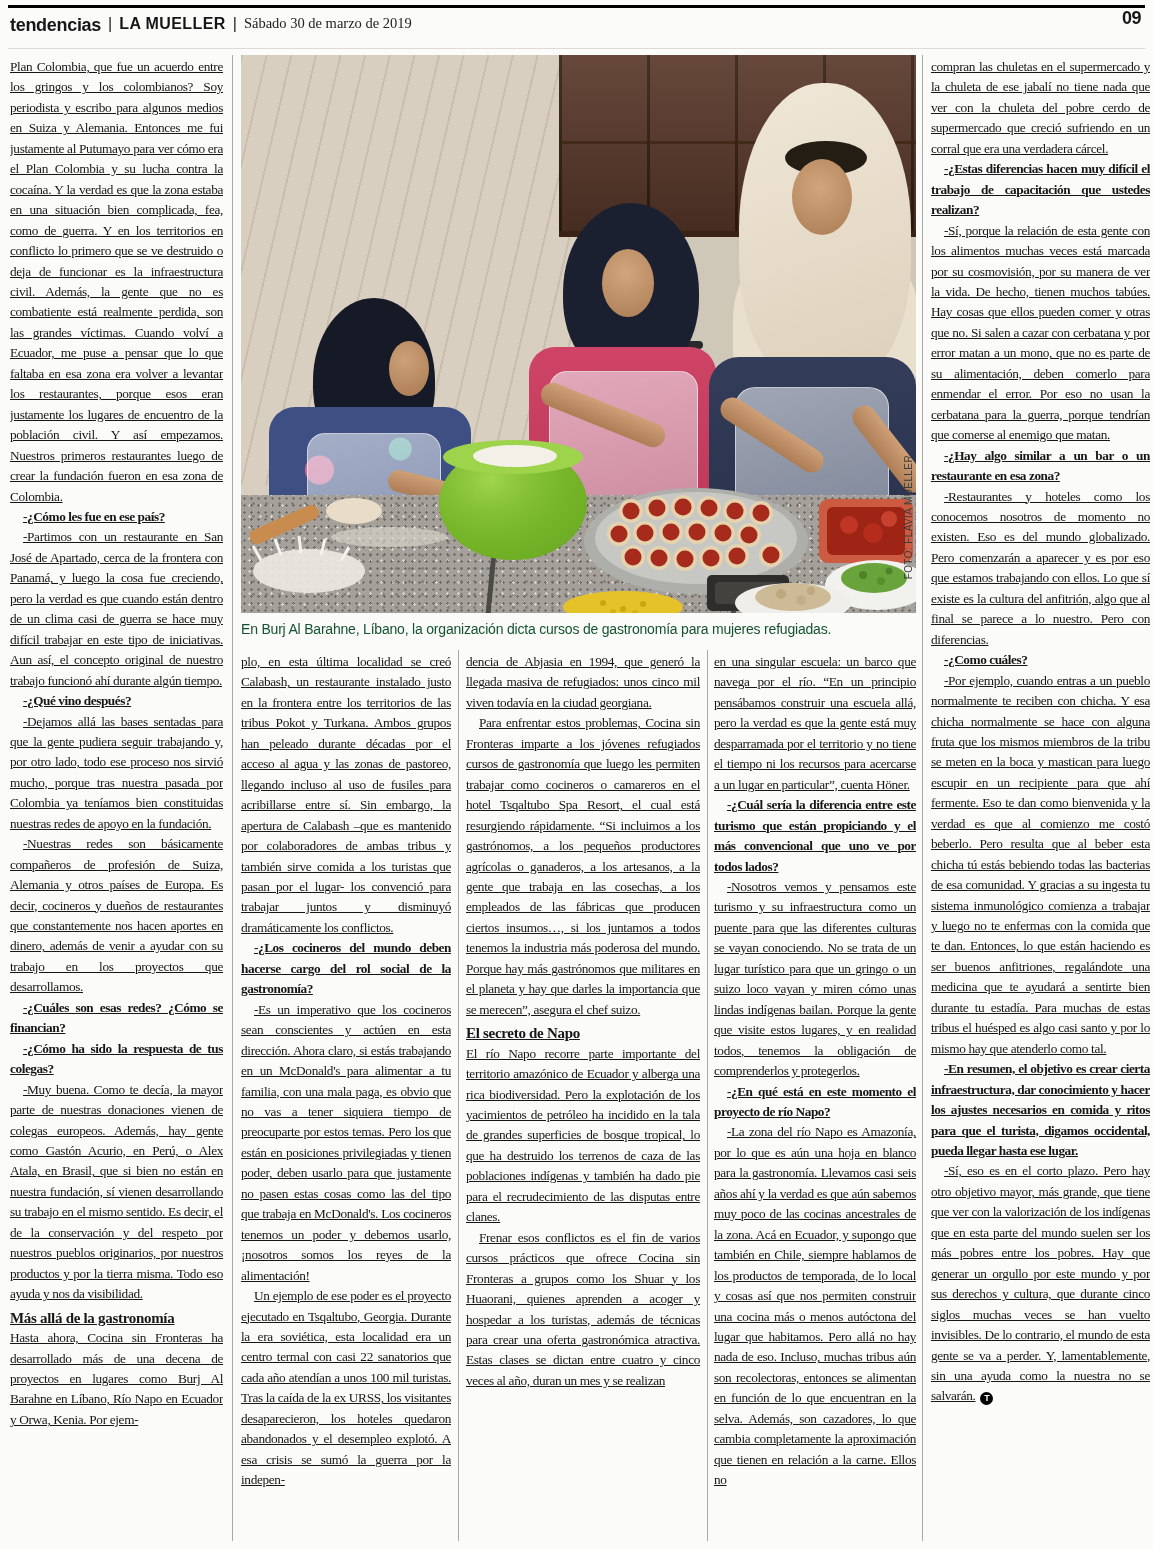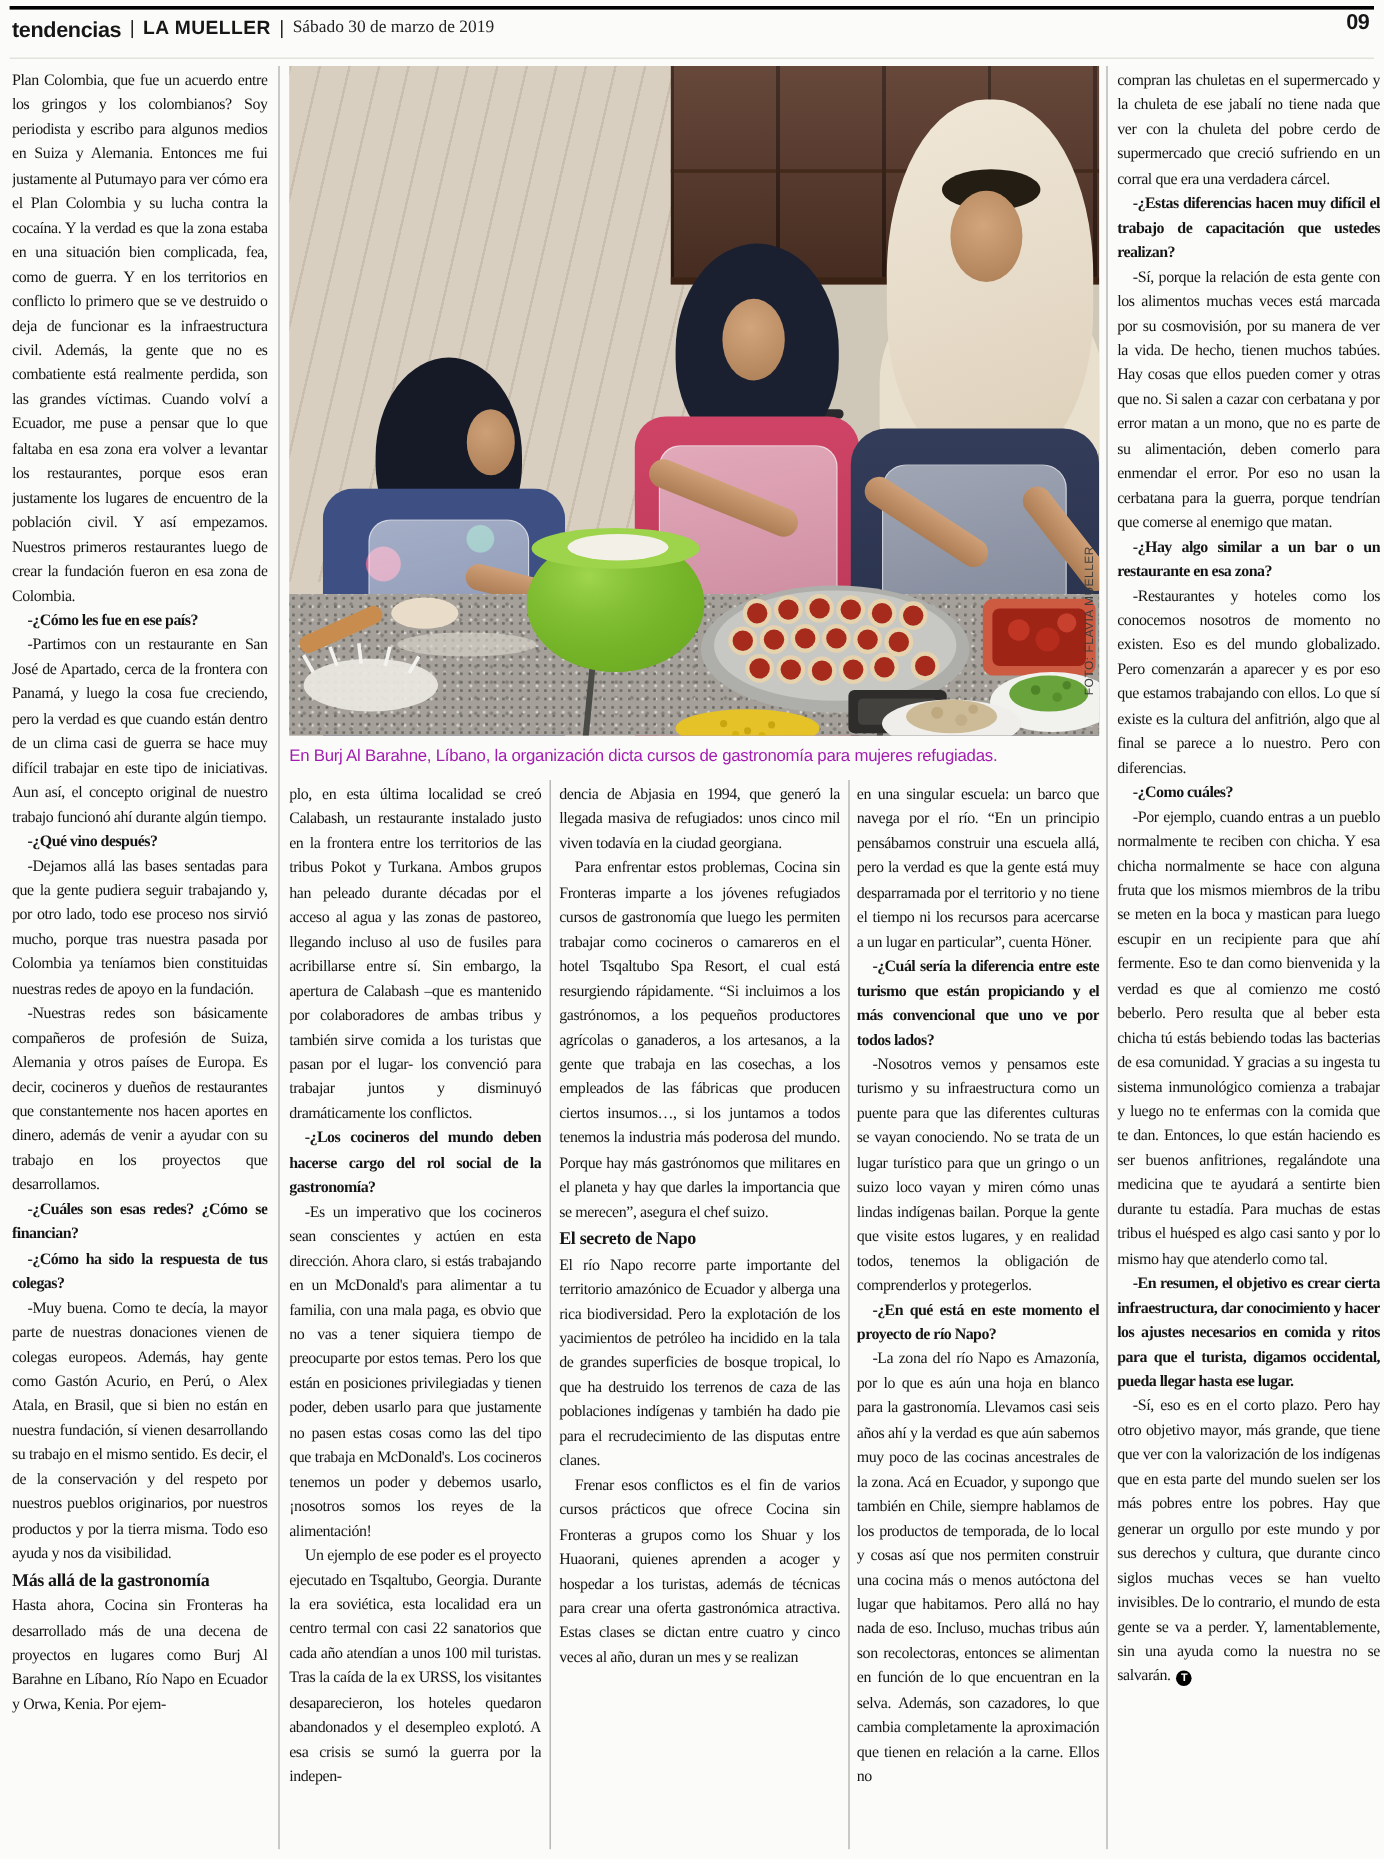--- a/index.html
+++ b/index.html
@@ -21,21 +21,21 @@
 
   
   .vrule{width:1px;background:#aba8a2;}
   #rule-left{left:232px;top:55px;height:1486px;}
   #rule-main-right{left:922px;top:55px;height:1486px;}
   #rule-mid-1{left:458px;top:650px;height:891px;}
   #rule-mid-2{left:707px;top:650px;height:891px;}
 
   
   .col{position:absolute;font-size:13.3px;line-height:20.45px;letter-spacing:-0.35px;
-       text-align:justify;overflow:hidden;hyphens:auto;-webkit-hyphens:auto;}
+       text-align:justify;overflow:hidden;hyphens:auto;text-decoration:underline;-webkit-hyphens:auto;}
   #col-left{left:10px;top:57px;width:213px;height:1484px;}
   #col-right{left:931px;top:57px;width:219px;height:1484px;}
   .midcol{top:652px;height:889px;}
   #col-mid-1{left:241px;width:210px;}
   #col-mid-2{left:466px;width:234px;}
   #col-mid-3{left:714px;width:202px;}
   .blk{margin:0;}
   .blk.lead{text-indent:0;}
   .blk.para{text-indent:13px;}
   .blk.question{font-weight:bold;text-indent:13px;letter-spacing:-0.45px;}
@@ -107,21 +107,21 @@
       radial-gradient(#d9d6d0 1px,transparent 1.4px),
       radial-gradient(#827f79 1.2px,transparent 1.6px);
     background-size:7px 7px,11px 11px,13px 13px;
     background-position:0 0,3px 5px,6px 2px;}
   .photo-credit{right:2px;bottom:34px;writing-mode:vertical-rl;transform:rotate(180deg);
     font-family:"Liberation Sans",sans-serif;font-size:10px;color:#3d3d3d;
     letter-spacing:0.4px;white-space:nowrap;}
 
   
   #caption{left:241px;top:621px;width:675px;font-family:"Liberation Sans",sans-serif;
-           font-size:14px;letter-spacing:-0.2px;color:#a21caf;}
+           font-size:14px;letter-spacing:-0.2px;color:#14532d;}
 </style>
 </head>
 <body>
 
 <div class="abs" id="top-rule"></div>
 <div class="abs" id="header">
   <span class="section">tendencias</span>
   <span class="sep">|</span>
   <span class="paper">LA MUELLER</span>
   <span class="sep">|</span>

